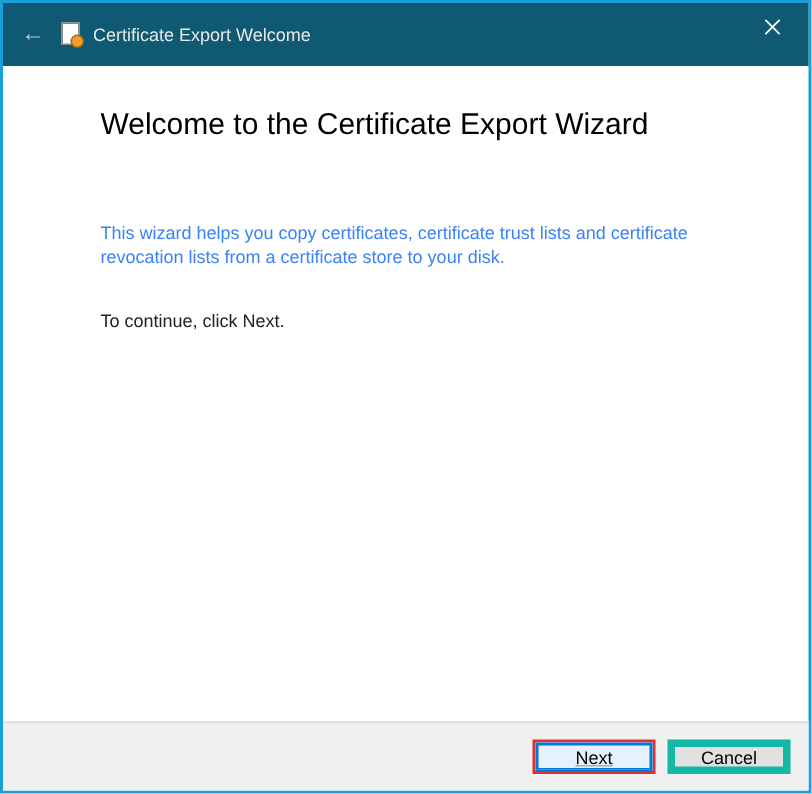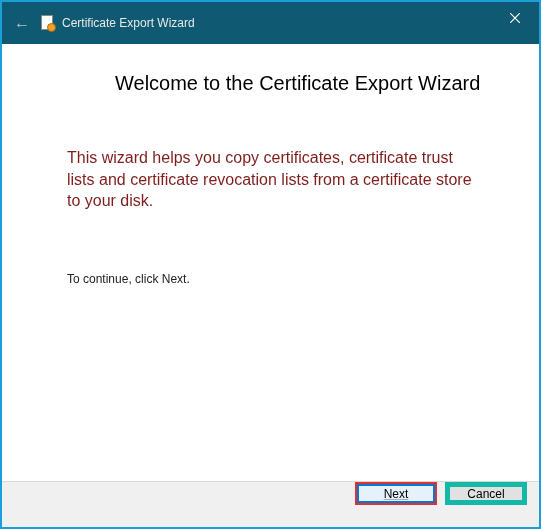--- a/index.html
+++ b/index.html
@@ -80,39 +80,38 @@
     .content {
       flex: 1;
       padding: 28px 55px 10px 65px;
       color: #000;
     }
     .heading {
       font-size: 20px;
       font-weight: 400;
       color: #000;
       margin-bottom: 52px;
-      margin-left: 48px;
     }
     .body-text {
-      font-size: 16px;
+      font-size: 12px;
       line-height: 1.35;
-      color: #7f1d1d;
+      color: #3b82f6;
       margin-bottom: 24px;
     }
     .continue-text {
       font-size: 12px;
       color: #222;
-      margin-top: 60px;
+      margin-top: 28px;
     }
     .footer {
       height: 46px;
       background: #f0f0f0;
       border-top: 1px solid #d8d8d8;
       display: flex;
-      align-items: flex-start;
+      align-items: center;
       justify-content: flex-end;
       padding-right: 12px;
       gap: 8px;
     }
     .btn {
       min-width: 82px;
       height: 23px;
       font-size: 12px;
       font-family: inherit;
       background: #e1e1e1;
@@ -143,21 +142,21 @@
 </head>
 <body>
 
 <div class="window">
   <div class="titlebar">
     <span class="back-arrow">←</span>
     <span class="wizard-icon">
       <span class="page"></span>
       <span class="badge"></span>
     </span>
-    <span class="title-text">Certificate Export Wizard</span>
+    <span class="title-text">Certificate Export Welcome</span>
     <div class="close-btn">
       <svg width="10" height="10" viewBox="0 0 10 10">
         <line x1="0" y1="0" x2="10" y2="10" stroke="#fff" stroke-width="1.2"></line>
         <line x1="10" y1="0" x2="0" y2="10" stroke="#fff" stroke-width="1.2"></line>
       </svg>
     </div>
   </div>
 
   <div class="content">
     <h1 class="heading">Welcome to the Certificate Export Wizard</h1>

